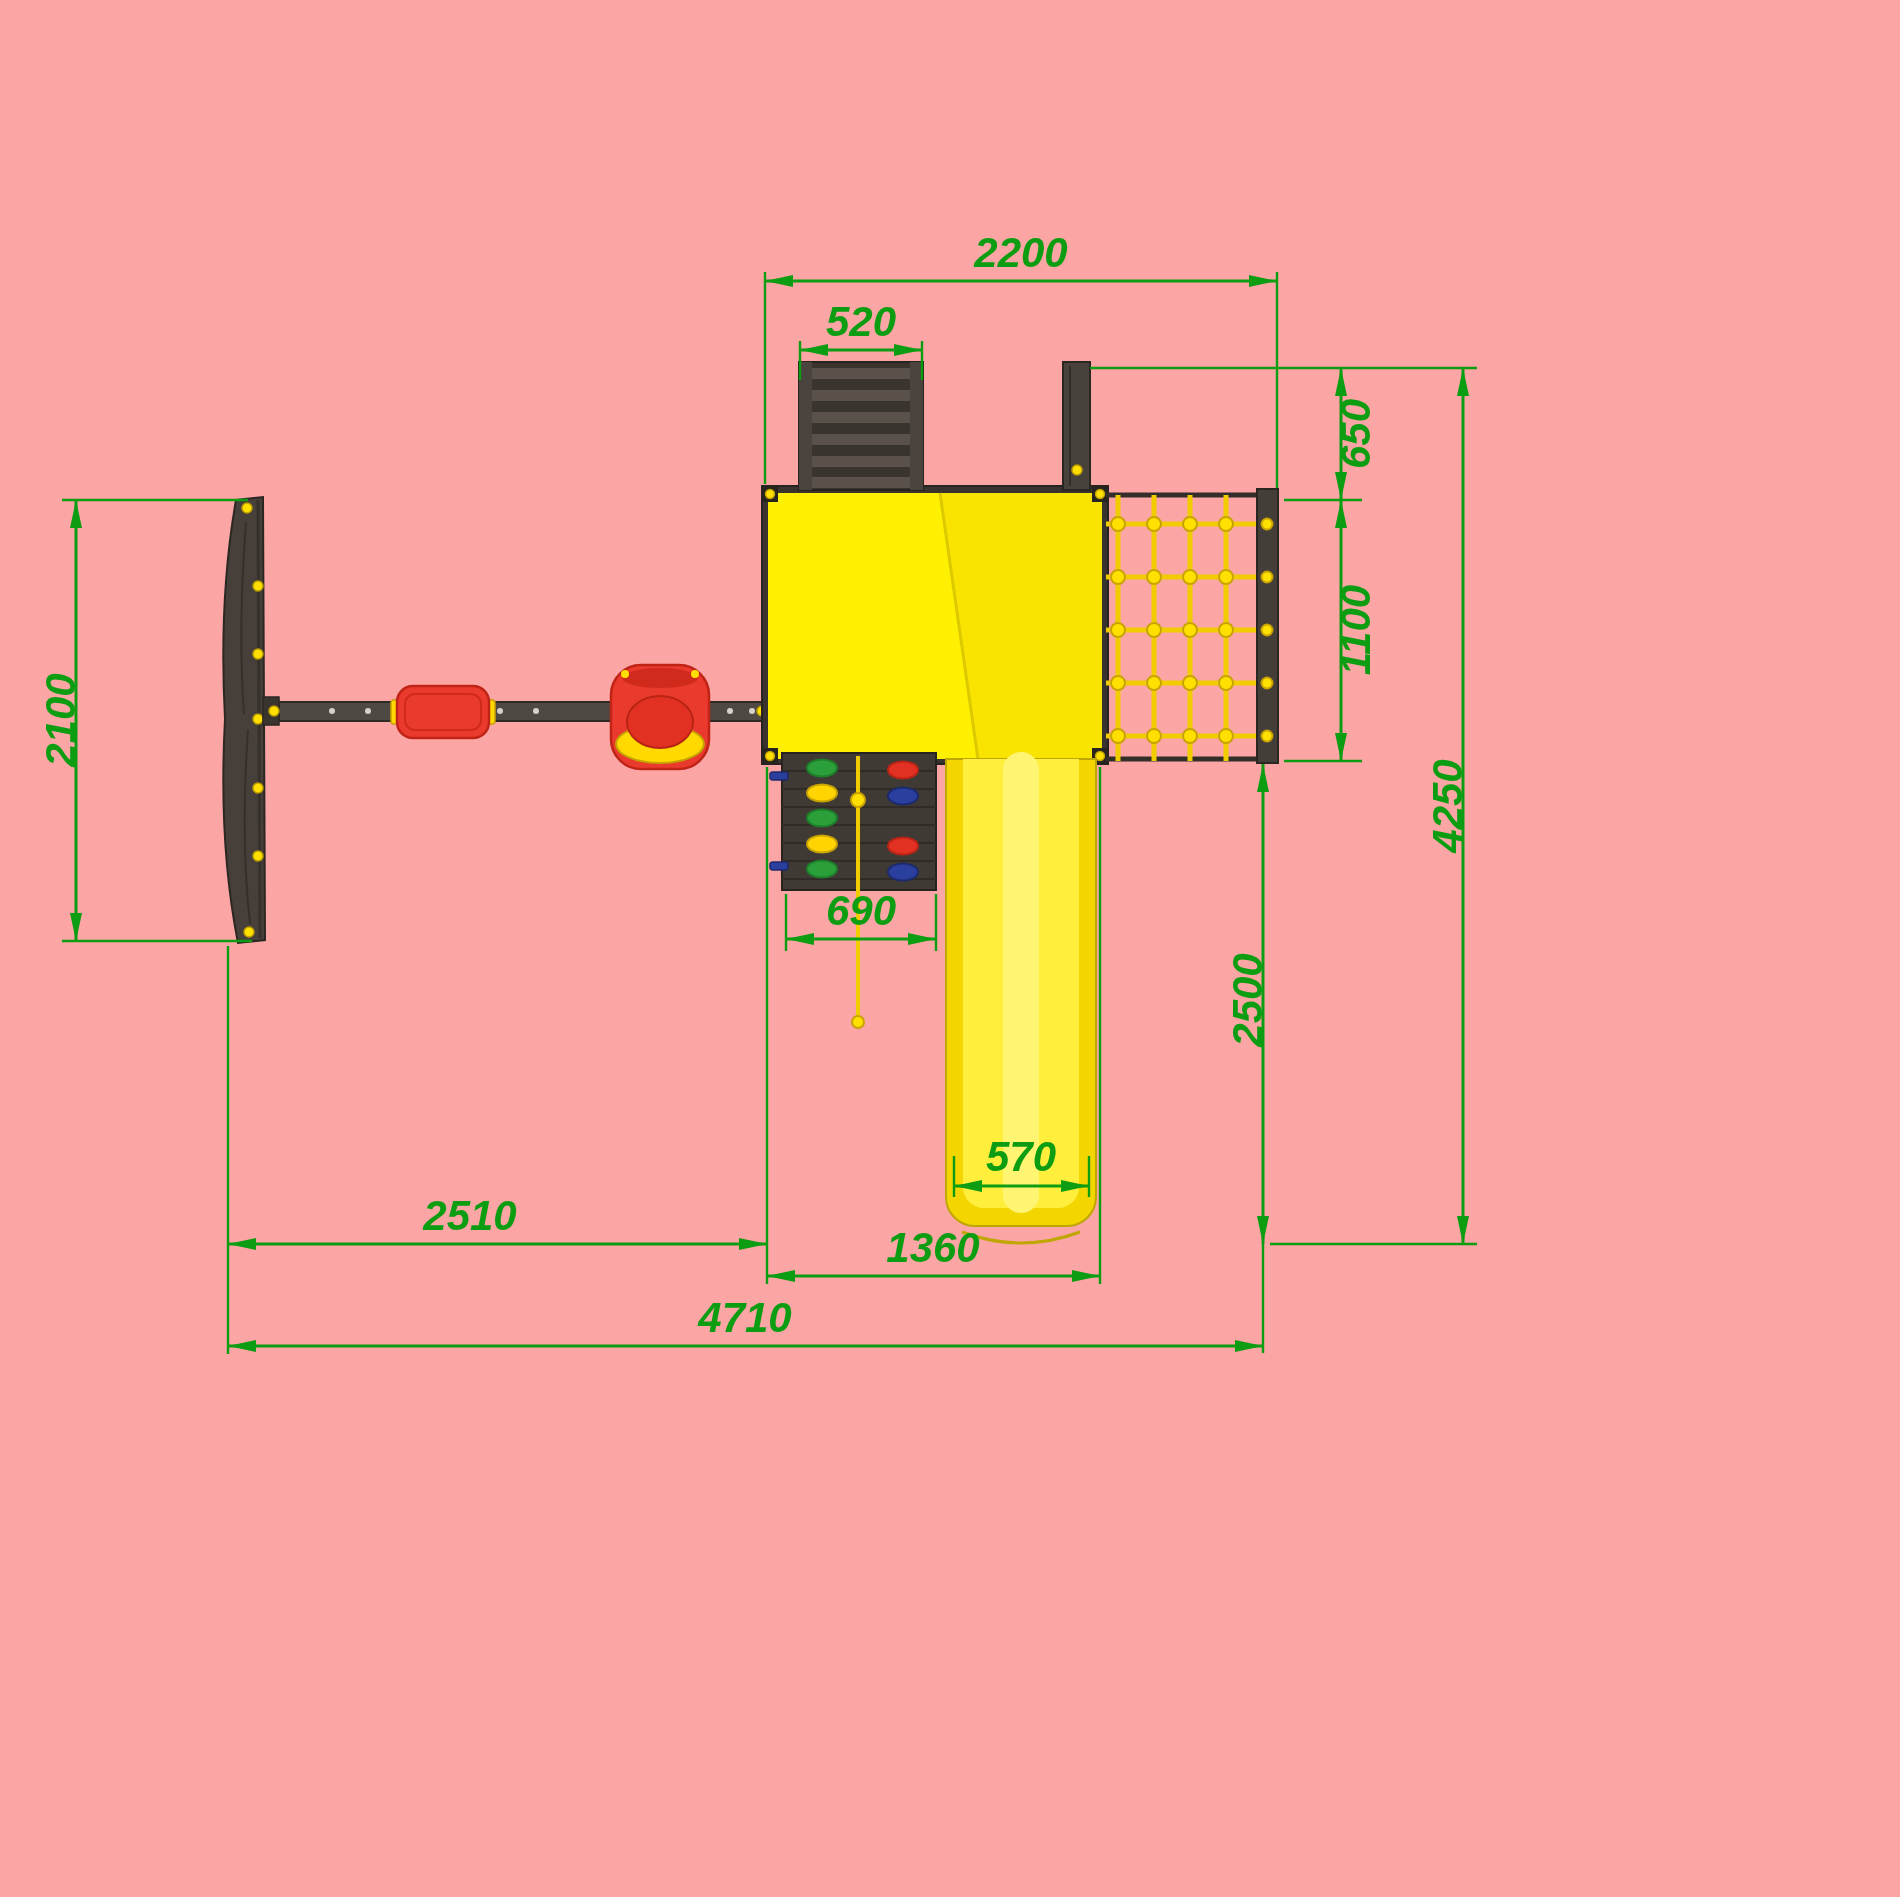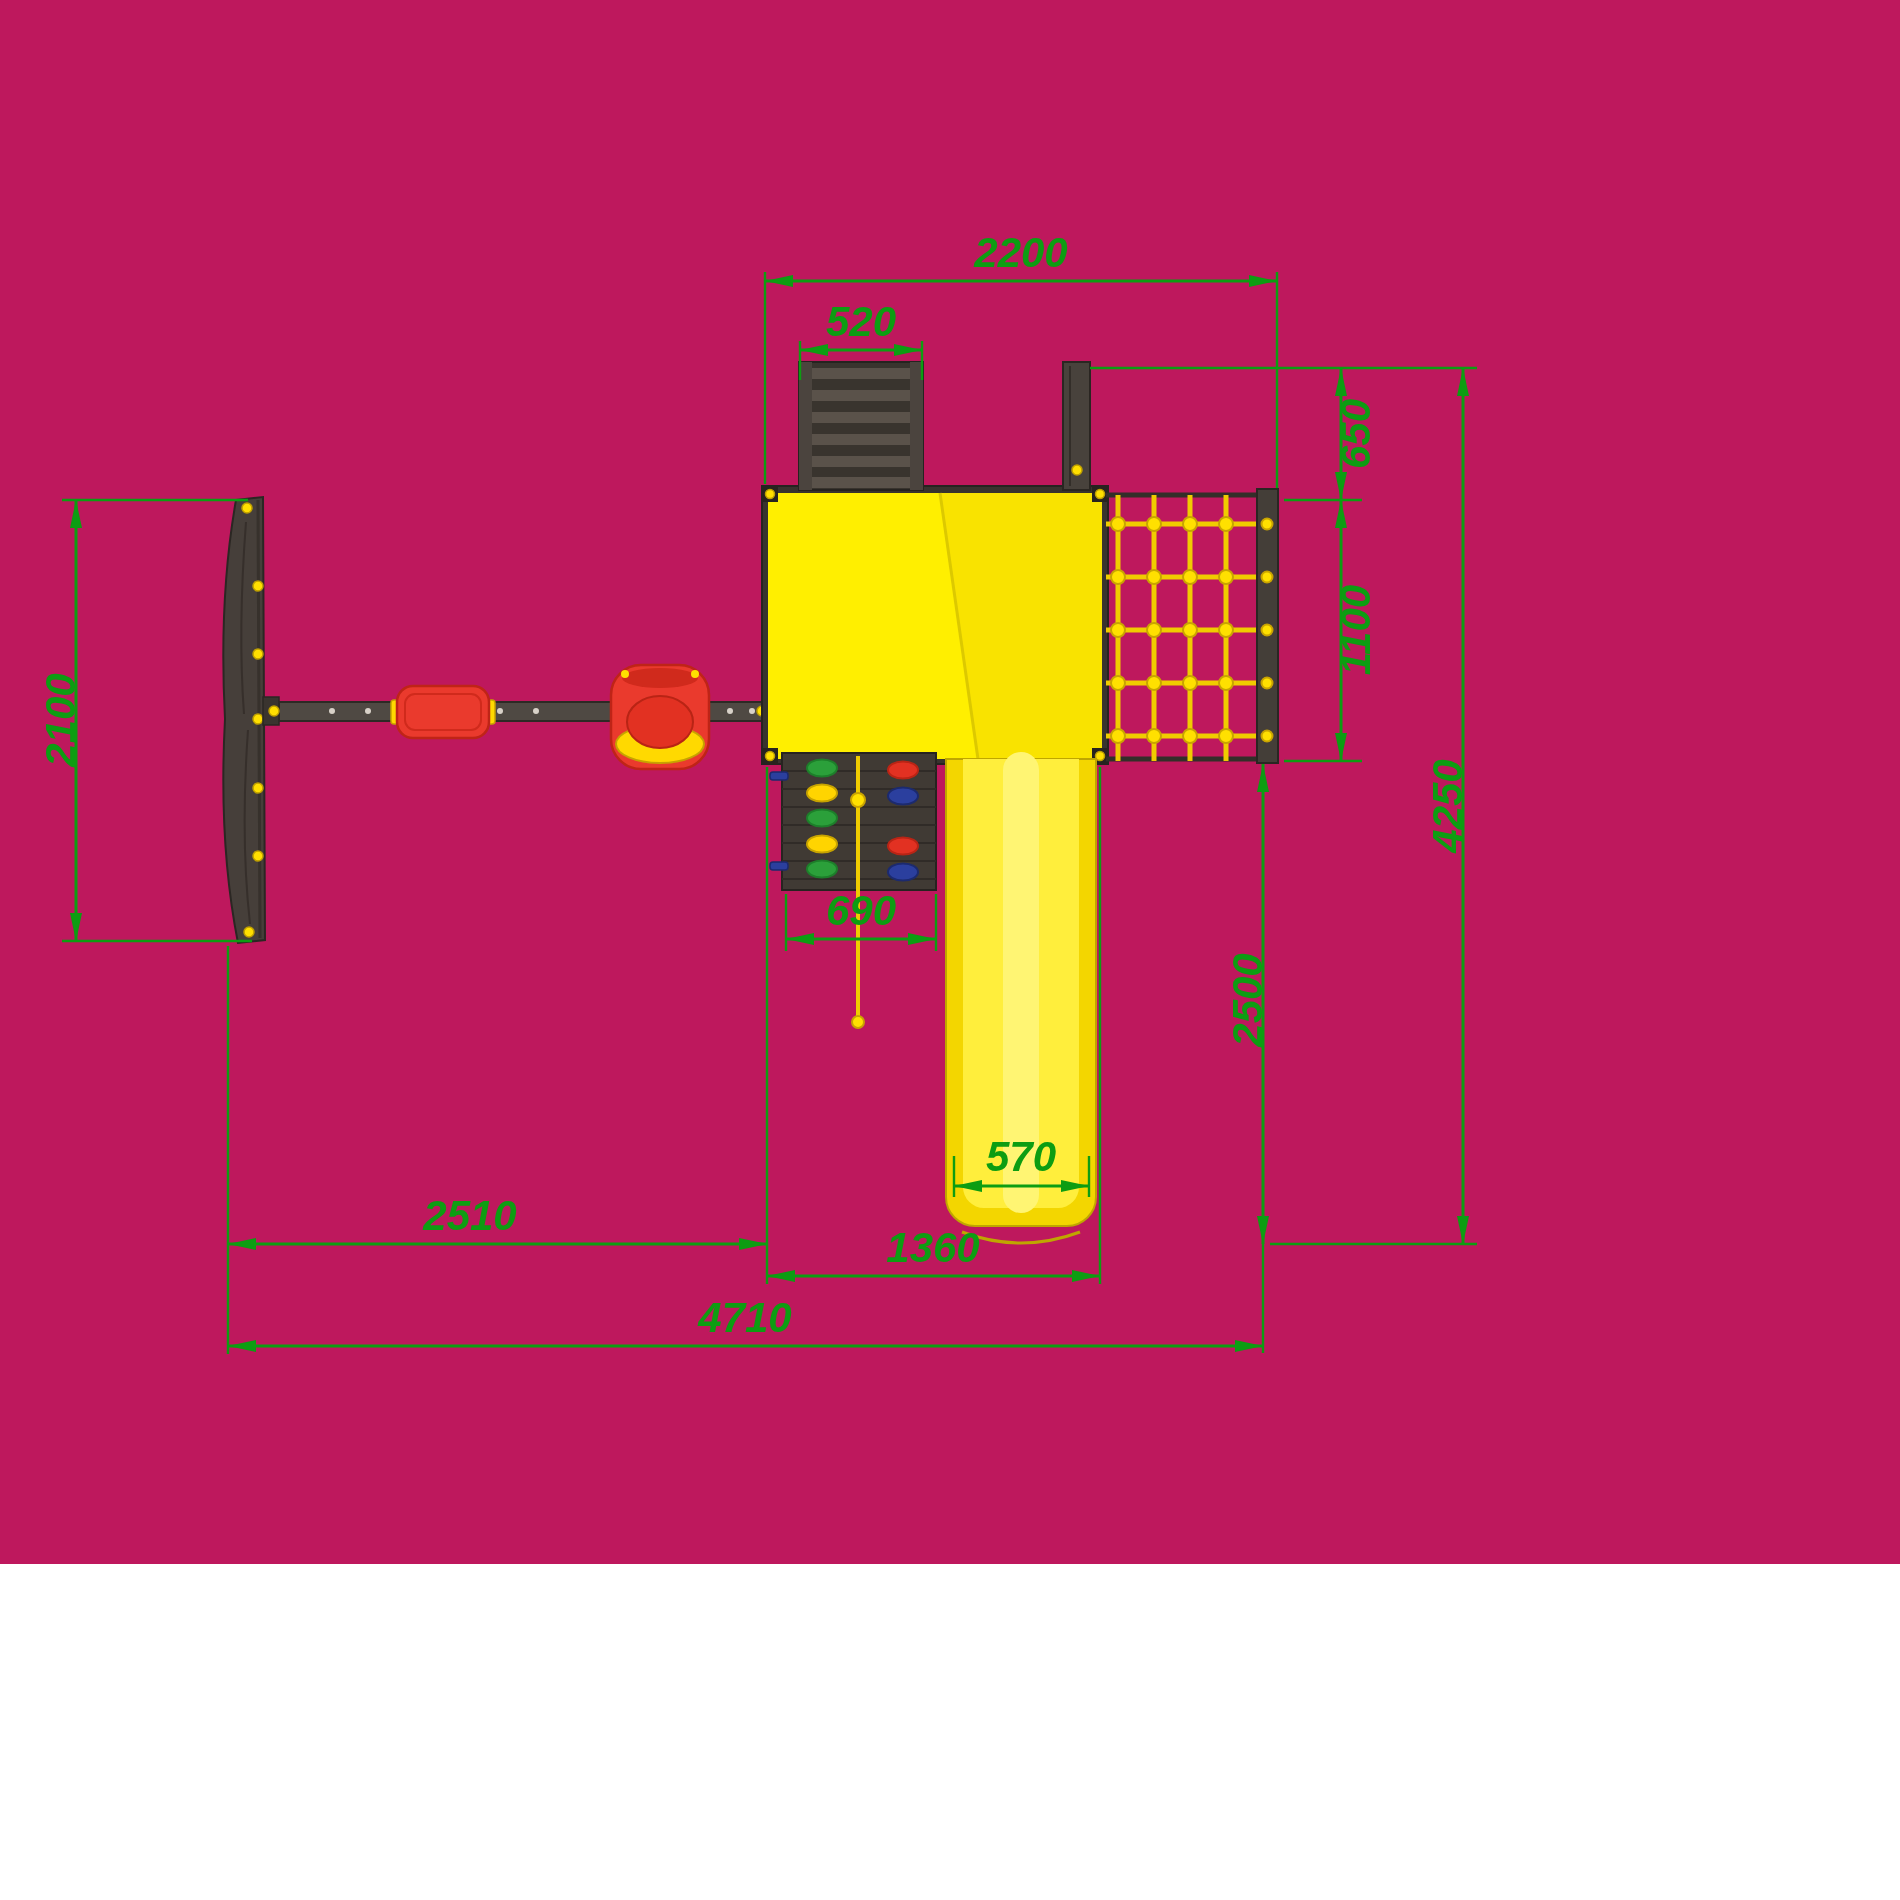--- a/index.html
+++ b/index.html
@@ -1,17 +1,17 @@
 <!DOCTYPE html>
 <html><head>
 <meta charset="utf-8">
 <title>Top View Dimension Drawing</title>
 <style>
   html,body{margin:0;padding:0;background:#ffffff;}
-  .canvas{position:relative;width:1900px;height:1564px;background:#be185d;overflow:hidden;}
+  .canvas{position:relative;width:1900px;height:1897px;background:#fca5a5;overflow:hidden;}
   svg{display:block;}
   .dim{stroke:#0d9d12;stroke-width:3;fill:none;}
   .ext{stroke:#0d9d12;stroke-width:2.4;fill:none;}
   .dlabel{font:italic 700 42px "Liberation Sans", sans-serif;fill:#0d9d12;}
   text{user-select:none;}
 </style>
 </head>
 <body>
 
 <div class="canvas">

